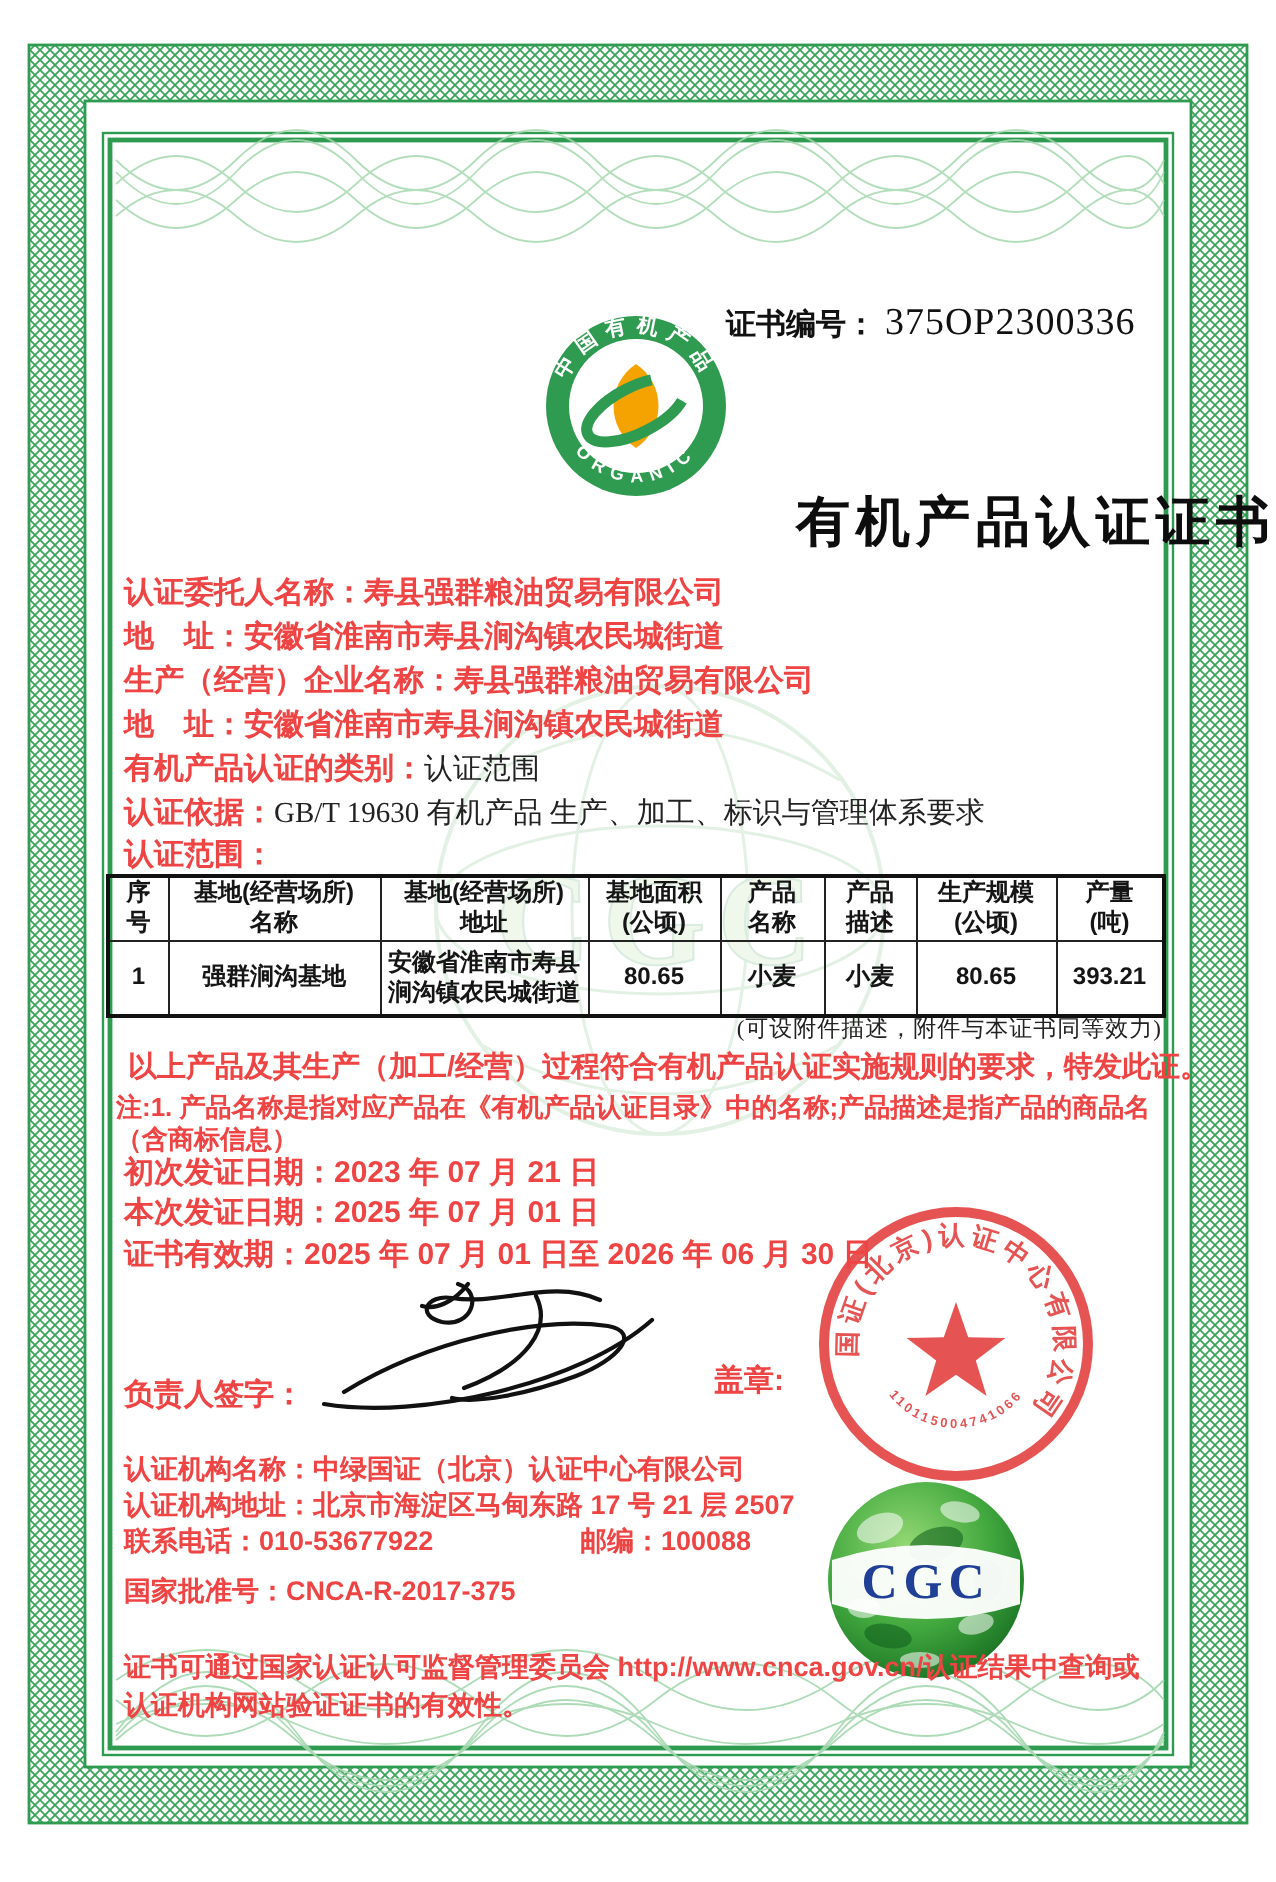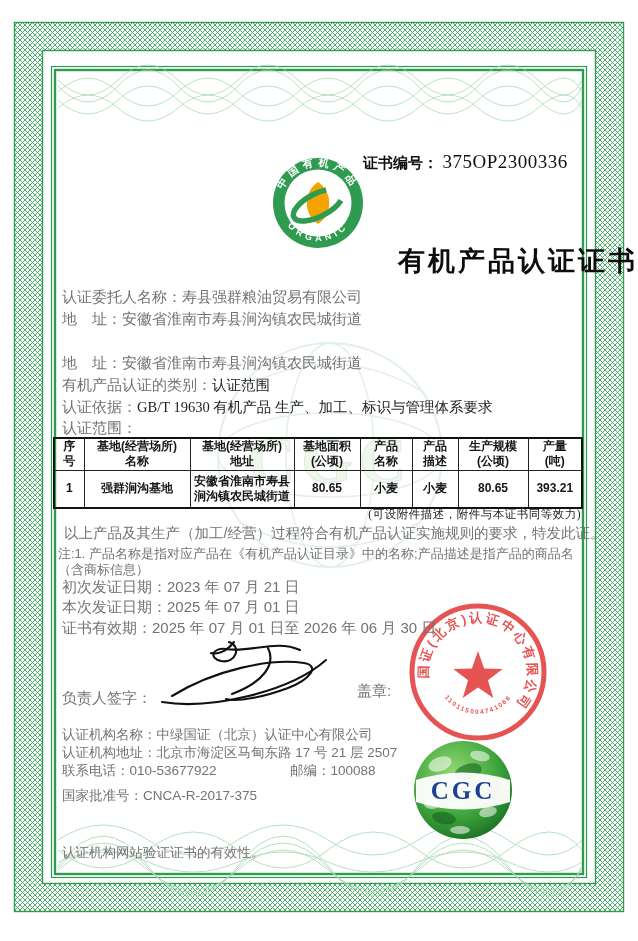--- a/index.html
+++ b/index.html
@@ -2,21 +2,21 @@
 <html><head>
 <meta charset="utf-8">
 <style>
   html,body{margin:0;padding:0;background:#888;}
   .page{
     position:relative;width:638px;height:941px;background:#ffffff;
     font-family:"Liberation Sans","DejaVu Sans",sans-serif;
     overflow:hidden;margin:0 auto;
   }
   .abs{position:absolute;}
-  .hei{font-weight:400;color:#737373;}
+  .hei{font-weight:700;color:#ef4444;}
   .kai{font-family:"Liberation Serif","DejaVu Serif",serif;font-weight:400;color:#222;}
   .line15{font-size:15px;line-height:20px;white-space:nowrap;}
   .cert-no-label{font-size:15px;font-weight:700;color:#111;margin-top:25px;}
   .cert-no{font-family:"Liberation Serif","DejaVu Serif",serif;font-size:19px;color:#111;letter-spacing:.5px;}
   .title{width:100%;text-align:right;font-size:27px;font-weight:700;letter-spacing:3px;color:#0d0d0d;}
   table.scope{border-collapse:collapse;table-layout:fixed;width:528px;background:transparent;}
   table.scope td,table.scope th{border:1px solid #222;padding:0 2px;text-align:center;vertical-align:middle;
     font-size:12px;font-weight:700;color:#151515;line-height:15px;}
   table.scope{border:2px solid #111;}
   .note{font-size:11.5px;letter-spacing:.5px;}
@@ -101,20 +101,23 @@
   </div>
 
   <div class="abs title" style="left:0;top:243px;z-index:4">有机产品认证证书</div>
 
   <div class="abs line15" style="left:62px;top:287px;z-index:4">
     <span class="hei">认证委托人名称：</span><span class="hei">寿县强群粮油贸易有限公司</span>
   </div>
   <div class="abs line15" style="left:62px;top:309px;z-index:4">
     <span class="hei">地　址：</span><span class="hei">安徽省淮南市寿县涧沟镇农民城街道</span>
   </div>
+  <div class="abs line15" style="left:62px;top:331px;z-index:4">
+    <span class="hei">生产（经营）企业名称：</span><span class="hei">寿县强群粮油贸易有限公司</span>
+  </div>
   <div class="abs line15" style="left:62px;top:353px;z-index:4">
     <span class="hei">地　址：</span><span class="hei">安徽省淮南市寿县涧沟镇农民城街道</span>
   </div>
   <div class="abs line15" style="left:62px;top:375px;z-index:4">
     <span class="hei">有机产品认证的类别：</span><span class="kai" style="font-size:14.5px">认证范围</span>
   </div>
   <div class="abs line15" style="left:62px;top:397px;z-index:4">
     <span class="hei">认证依据：</span><span class="kai" style="font-size:14.5px">GB/T 19630 有机产品 生产、加工、标识与管理体系要求</span>
   </div>
   <div class="abs line15" style="left:62px;top:418px;z-index:4">
@@ -257,15 +260,16 @@
     </g>
     <g fill="#0e5c1c" opacity="0.55">
       <ellipse cx="58" cy="34" rx="14" ry="8" transform="rotate(-18 58 34)"></ellipse>
       <ellipse cx="34" cy="80" rx="12" ry="6" transform="rotate(10 34 80)"></ellipse>
       <ellipse cx="84" cy="52" rx="7" ry="10"></ellipse>
     </g>
     <path d="M6,42 q47,-15 94,0 l0,22 q-47,15 -94,0 z" fill="#ffffff" opacity="0.95"></path>
     <text x="53" y="61" text-anchor="middle" font-size="25" font-weight="bold" letter-spacing="3" font-family="'Liberation Serif','DejaVu Serif',serif" fill="#203f96">CGC</text>
   </svg>
 
+  <div class="abs hei footer13" style="left:62px;top:825px;z-index:4">证书可通过国家认证认可监督管理委员会 http://www.cnca.gov.cn/认证结果中查询或</div>
   <div class="abs hei footer13" style="left:62px;top:844px;z-index:4">认证机构网站验证证书的有效性。</div>
 
 </div>
 
 </body></html>

